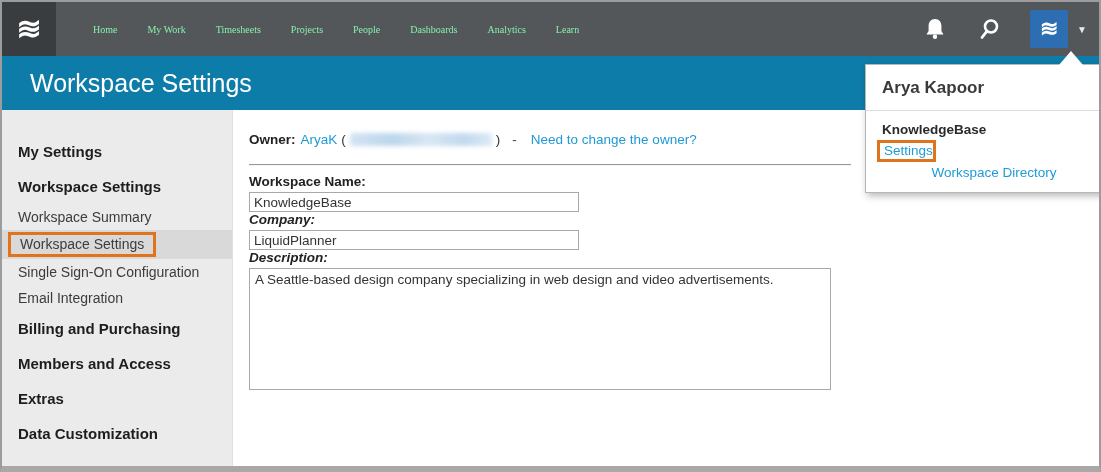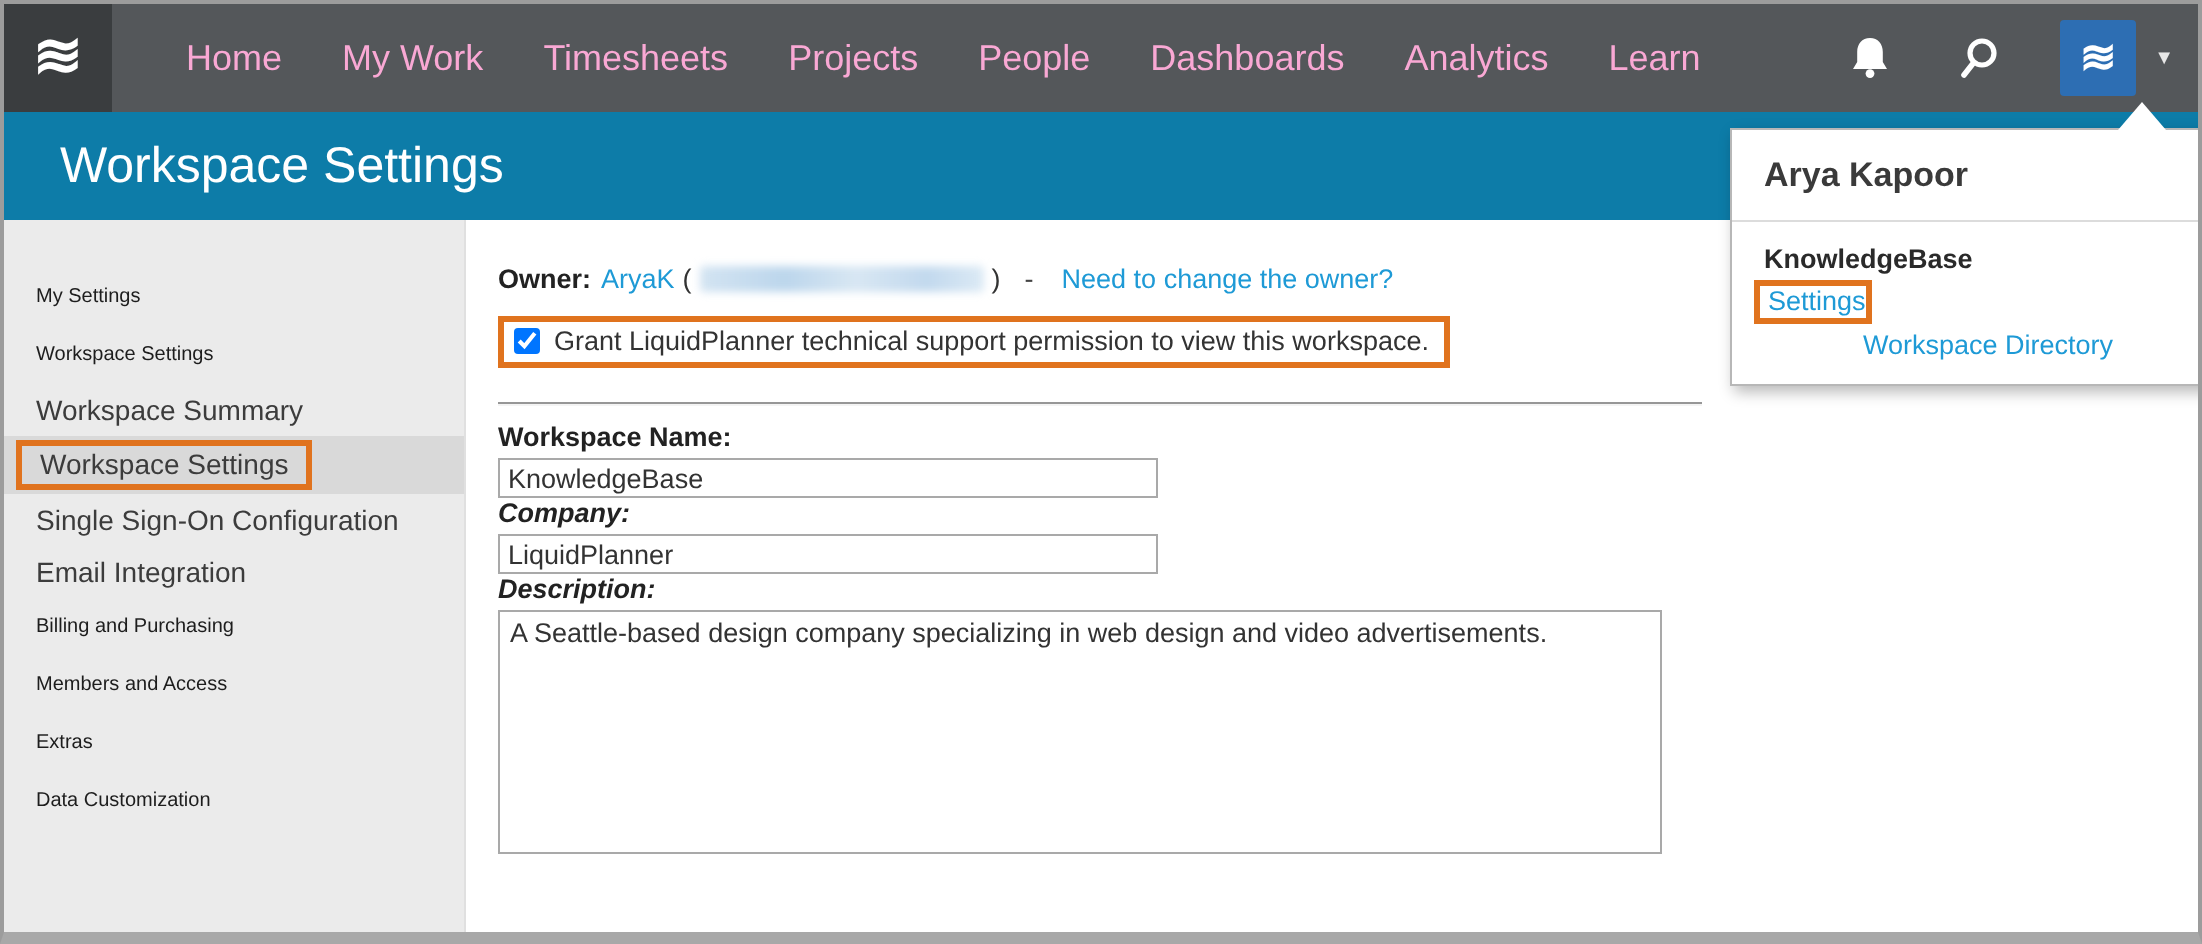--- a/index.html
+++ b/index.html
@@ -24,22 +24,23 @@
     display: flex; align-items: center;
   }
   .logo-box {
     width: 54px; height: 54px; background: #3a3d3f;
     display: flex; align-items: center; justify-content: center;
     flex: 0 0 54px; cursor: pointer;
   }
   .logo-glyph { color: #ffffff; font-size: 30px; font-weight: bold; line-height: 1; }
   .nav-items { display: flex; align-items: center; margin-left: 22px; }
   .nav-item {
-    color: #f9a8d4; font-size: 18px; padding: 0 15px; cursor: pointer;
+    color: #86efac; font-size: 10px; padding: 0 15px; cursor: pointer;
     white-space: nowrap;
+    font-family: Liberation Serif, serif;
   }
   .topnav-right { margin-left: auto; display: flex; align-items: center; padding-right: 12px; }
   .icon-btn { display: flex; align-items: center; justify-content: center; cursor: pointer; padding: 0 16px; }
   .ws-avatar {
     width: 38px; height: 38px; background: #2d6eb3; border-radius: 2px;
     display: flex; align-items: center; justify-content: center;
     margin-left: 14px; cursor: pointer;
   }
   .ws-avatar .logo-glyph { font-size: 22px; }
   .nav-caret { color: #e8e8e8; font-size: 10px; margin-left: 9px; cursor: pointer; }
@@ -52,21 +53,21 @@
   }
   .page-title { color: #ffffff; font-size: 25px; padding-left: 28px; font-weight: 400; }
 
   
   .sidebar {
     position: absolute; top: 108px; left: 0; width: 231px; bottom: 0;
     background: #ebebeb; padding-top: 24px; font-size: 14px; color: #3c3c3c;
     border-right: 1px solid #e0e0e0;
   }
   .side-item { padding: 5px 0 5px 16px; cursor: pointer; white-space: nowrap; }
-  .side-item.section { font-weight: normal; font-size: 10px; color: #1d1d1d; padding-top: 9px; padding-bottom: 9px; }
+  .side-item.section { font-weight: bold; font-size: 15px; color: #1d1d1d; padding-top: 9px; padding-bottom: 9px; }
   .side-item.link { color: #3c3c3c; }
   .side-item.selected { background: #d9d9d9; padding-top: 2px; padding-bottom: 2px; }
   .orange-box-side {
     display: inline-block; border: 3px solid #e0731e; padding: 1px 9px 2px 9px; margin-left: -10px;
   }
 
   
   .content {
     position: absolute; top: 108px; left: 232px; right: 0; bottom: 0;
     background: #ffffff; padding: 22px 0 0 15px; font-size: 13.5px; color: #333;
@@ -195,24 +196,20 @@
     <div class="owner-row">
       <span class="owner-label">Owner:</span>
       <a class="lp-link">AryaK</a>
       <span class="paren">(</span>
       <span class="redacted-email"></span>
       <span class="paren">)</span>
       <span class="owner-dash">-</span>
       <a class="lp-link">Need to change the owner?</a>
     </div>
 
-    <div class="grant-row">
-      <input type="checkbox" checked="checked" style="">
-      <span class="grant-label">Grant LiquidPlanner technical support permission to view this workspace.</span>
-    </div>
 
     <hr class="content-hr">
 
     <div class="field-label">Workspace Name:</div>
     <input class="text-input" type="text" value="KnowledgeBase" style="">
 
     <div class="field-label tight">Company:</div>
     <input class="text-input" type="text" value="LiquidPlanner" style="">
 
     <div class="field-label tight">Description:</div>

